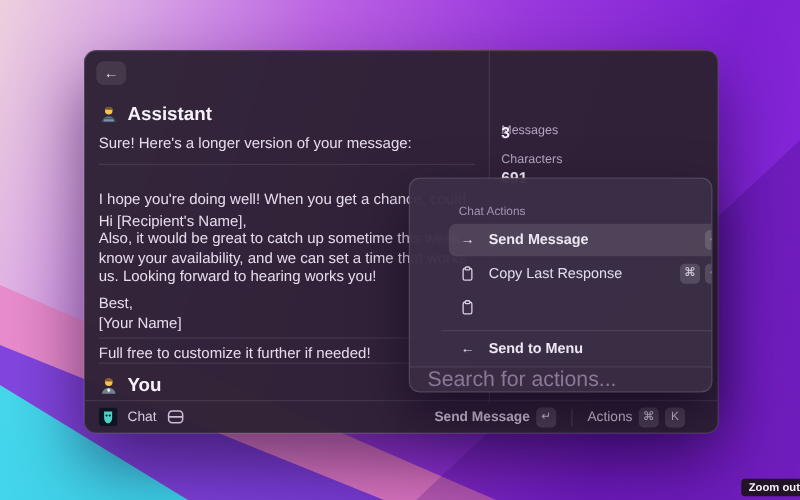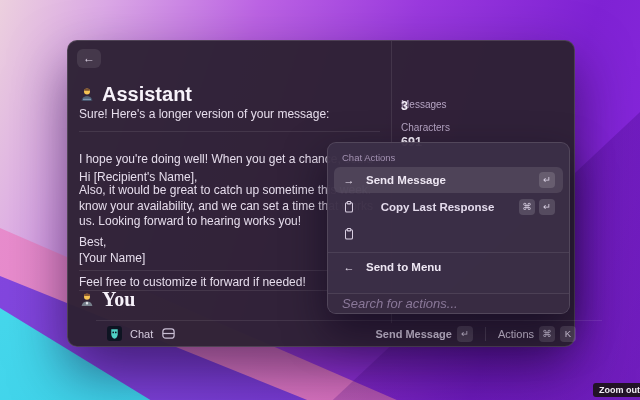--- a/index.html
+++ b/index.html
@@ -23,60 +23,60 @@
   .window{position:absolute;left:67px;top:40px;width:508px;height:307px;
     background:rgba(45,33,52,.97);border:1px solid rgba(255,255,255,.14);
     border-radius:10px;box-shadow:0 24px 55px rgba(20,0,40,.55);box-sizing:border-box;}
   .back-btn{position:absolute;left:9px;top:8px;width:24px;height:19px;
     background:rgba(255,255,255,.09);border:none;border-radius:6px;color:#ded4e6;
     font-size:12px;line-height:19px;text-align:center;padding:0;cursor:pointer;font-family:inherit;}
   .v-divider{position:absolute;left:323px;top:0;width:1px;height:282px;background:rgba(255,255,255,.09);}
   .h-rule{position:absolute;left:11px;width:301px;height:1px;background:rgba(255,255,255,.09);}
 
   .chat-head{position:absolute;left:11px;display:flex;align-items:center;gap:7px;
-    font-size:20px;font-weight:bold;color:#f7f2fa;}
+    font-size:15px;font-weight:bold;color:#f7f2fa;}
   .chat-text{position:absolute;left:11px;font-size:12px;color:#e6ddec;line-height:15.5px;white-space:nowrap;}
   .avatar{width:16px;height:16px;display:inline-block;flex:none;}
 
   .stat-label{position:absolute;left:333px;font-size:10px;color:#b5a4c3;}
   .stat-value{position:absolute;left:333px;font-size:12.5px;font-weight:bold;color:#f2ecf6;}
 
   .footer{position:absolute;left:0;bottom:0;width:100%;height:26px;
     border-top:1px solid rgba(255,255,255,.09);display:flex;align-items:center;
-    padding:0 22px 0 11px;box-sizing:border-box;gap:8px;margin-left:28px;}
+    padding:0 22px 0 11px;box-sizing:border-box;gap:8px;}
   .footer-label{font-size:11px;color:#d6ccdf;}
   .footer-spacer{flex:1;}
   .kbd{display:inline-flex;align-items:center;justify-content:center;min-width:16px;height:16px;
     padding:0 2px;border-radius:4px;background:rgba(255,255,255,.14);color:#d8cfe2;
     font-size:9.5px;line-height:1;box-sizing:border-box;}
   .footer-btn{display:flex;align-items:center;gap:5px;background:none;border:none;
     padding:2px 4px;cursor:pointer;font-family:inherit;}
   .footer-sep{width:1px;height:14px;background:rgba(255,255,255,.14);}
   .appicon{width:15px;height:15px;flex:none;}
   .split-icon{width:15px;height:15px;flex:none;}
 
   
   .panel{position:absolute;left:327px;top:142px;width:243px;height:172px;
     background:rgba(59,46,70,.97);border:1px solid rgba(255,255,255,.12);
     border-radius:9px;box-shadow:0 18px 42px rgba(10,0,25,.55);box-sizing:border-box;overflow:hidden;}
-  .panel-list{position:absolute;left:0;top:0;width:100%;height:152px;overflow:hidden;}
+  .panel-list{position:absolute;left:0;top:12px;width:100%;height:152px;overflow:hidden;padding-left:25px;}
   .section-title{margin:9px 14px 4px;font-size:9.5px;color:#a röht;}
   .section-title{margin:9px 14px 4px;font-size:9.5px;color:#a392b2;}
   .prow{display:flex;align-items:center;height:26px;margin:1px 6px;padding:0 8px;
     border-radius:6px;cursor:pointer;gap:10px;}
   .prow.selected{background:rgba(255,255,255,.10);}
   .prow .picon{width:14px;text-align:center;color:#e9e1f0;font-size:11px;flex:none;}
   .prow .plabel{flex:1;font-size:11.5px;font-weight:bold;color:#eee7f3;
     white-space:nowrap;overflow:hidden;}
-  .prow .plabel.normal{font-weight:bold;color:#e4dbec;text-align:center;}
+  .prow .plabel.normal{font-weight:normal;color:#e4dbec;}
   .p-divider{height:1px;background:rgba(255,255,255,.09);margin:5px 0 0;}
   .panel-search{position:absolute;left:0;bottom:0;width:100%;height:20px;
     border-top:1px solid rgba(255,255,255,.10);background:rgba(56,43,66,.98);box-sizing:border-box;}
   .panel-search input{width:100%;height:100%;background:none;border:none;outline:none;
-    padding:0 14px;font-size:13px;color:#cfc3da;font-family:inherit;box-sizing:border-box;font-style:italic;}
+    padding:0 14px;font-size:17px;color:#cfc3da;font-family:inherit;box-sizing:border-box;}
   .panel-search input::placeholder{color:#8a7899;}
 
   
   .corner-tip{position:absolute;left:593px;top:383px;height:14px;padding:0 6px;
     background:#221326;border-radius:3px;color:#f2eef5;font-size:9px;font-weight:bold;
     line-height:14px;white-space:nowrap;}
 </style>
 </head>
 <body>
 
@@ -120,25 +120,25 @@
       <div>us. Looking forward to hearing works you!</div>
     </div>
 
     <div class="chat-text" style="top:194px;">
       <div>Best,</div>
       <div>[Your Name]</div>
     </div>
 
     <div class="h-rule" style="top:229px;"></div>
 
-    <div class="chat-text" style="top:234px;">Feel free to customize it forward if needed!</div>
+    <div class="chat-text" style="top:234px;">Full free to customize it further if needed!</div>
 
     <div class="h-rule" style="top:249px;"></div>
 
-    <div class="chat-head" style="top:247px;font-family:Liberation Serif, serif;">
+    <div class="chat-head" style="top:259px;">
       <svg class="avatar" viewBox="0 0 16 16">
         <circle cx="8" cy="4.8" r="3" fill="#f6c453"></circle>
         <path d="M8 1.6c-1.8 0-3 1-3 1l.4 1.5h5.2l.4-1.5s-1.2-1-3-1z" fill="#8a5a32"></path>
         <path d="M2.6 14c.5-3.2 2.6-4.6 5.4-4.6s4.9 1.4 5.4 4.6z" fill="#77808c"></path>
         <path d="M8 9.4l-1.4 1.6L8 13l1.4-2z" fill="#e8ecf2"></path>
       </svg>
       <span>You</span>
     </div>
 
     <div class="v-divider"></div>

